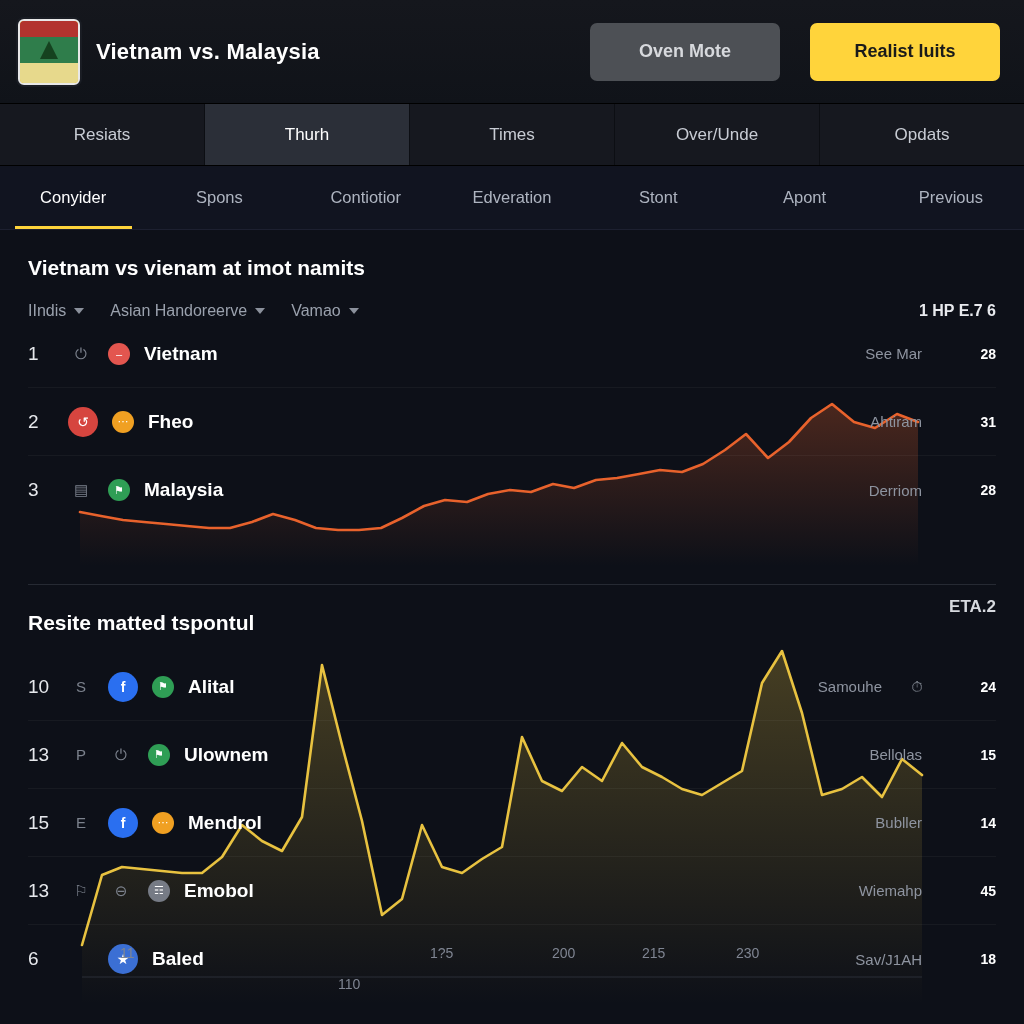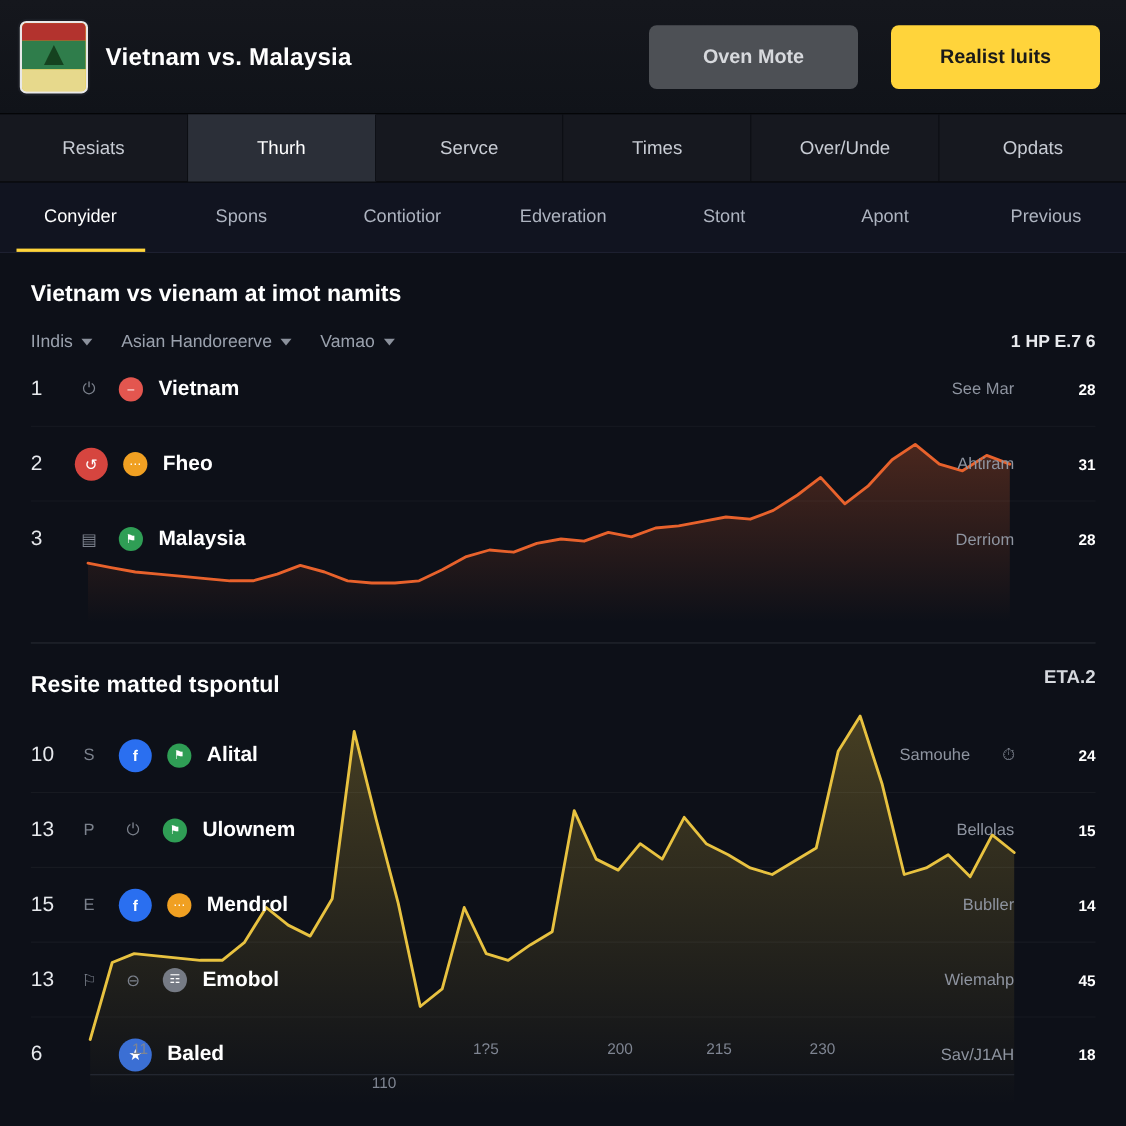--- a/index.html
+++ b/index.html
@@ -127,21 +127,21 @@
   
   .panel {
     position: relative;
     padding: 0 28px;
   }
   .panel-title {
     font-size: 21px; font-weight: bold; color: #ffffff;
     padding-top: 26px;
   }
   .panel-title-row {
-    display: flex; align-items: center; justify-content: space-between;
+    display: flex; align-items: flex-start; justify-content: space-between;
   }
   .panel-meta {
     font-size: 17px; color: #d6d9de; font-weight: bold; margin-top: 12px;
   }
   .filters {
     display: flex; align-items: center; gap: 26px;
     padding-top: 22px;
     position: relative;
   }
   .filter {
@@ -248,21 +248,20 @@
     </div>
     <div class="header-title">Vietnam vs. Malaysia</div>
     <div class="header-spacer"></div>
     <button class="btn-secondary">Oven Mote</button>
     <button class="btn-primary">Realist luits</button>
   </div>
 
   <div class="tabs-primary">
     <div class="tab">Resiats</div>
     <div class="tab active">Thurh</div>
-    <div class="tab">Servce</div>
     <div class="tab">Times</div>
     <div class="tab">Over/Unde</div>
     <div class="tab">Opdats</div>
   </div>
 
   <div class="tabs-secondary">
     <div class="stab active">Conyider</div>
     <div class="stab">Spons</div>
     <div class="stab">Contiotior</div>
     <div class="stab">Edveration</div>

